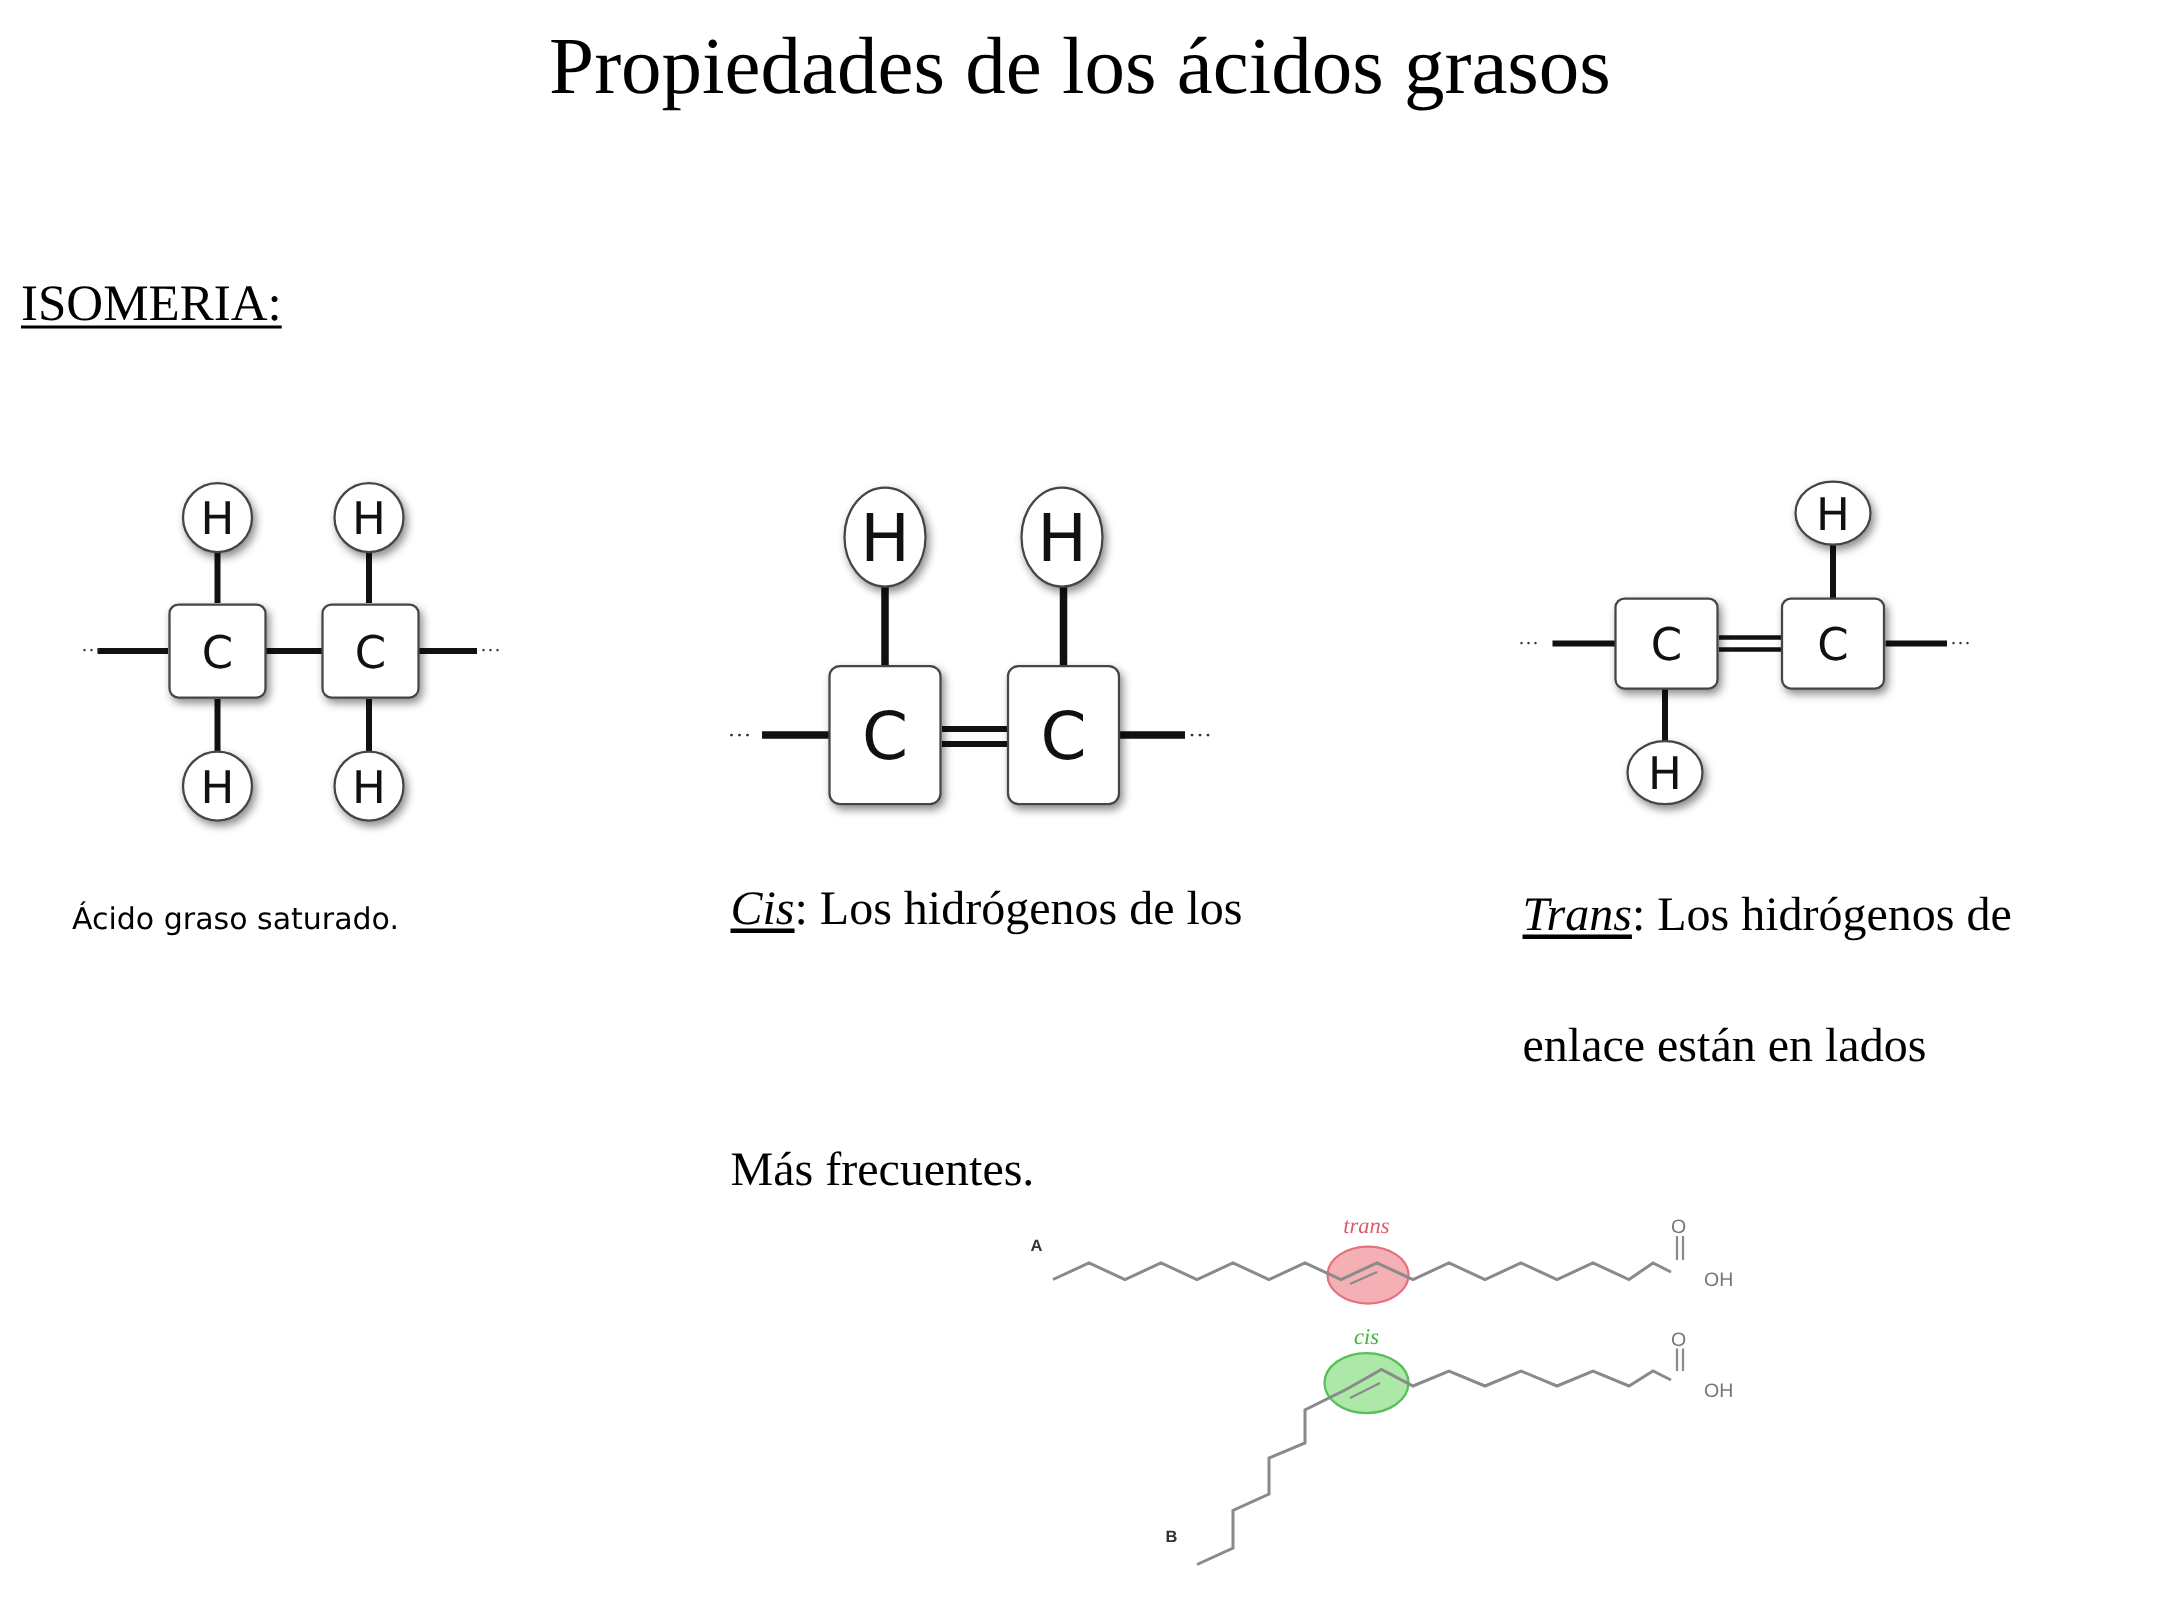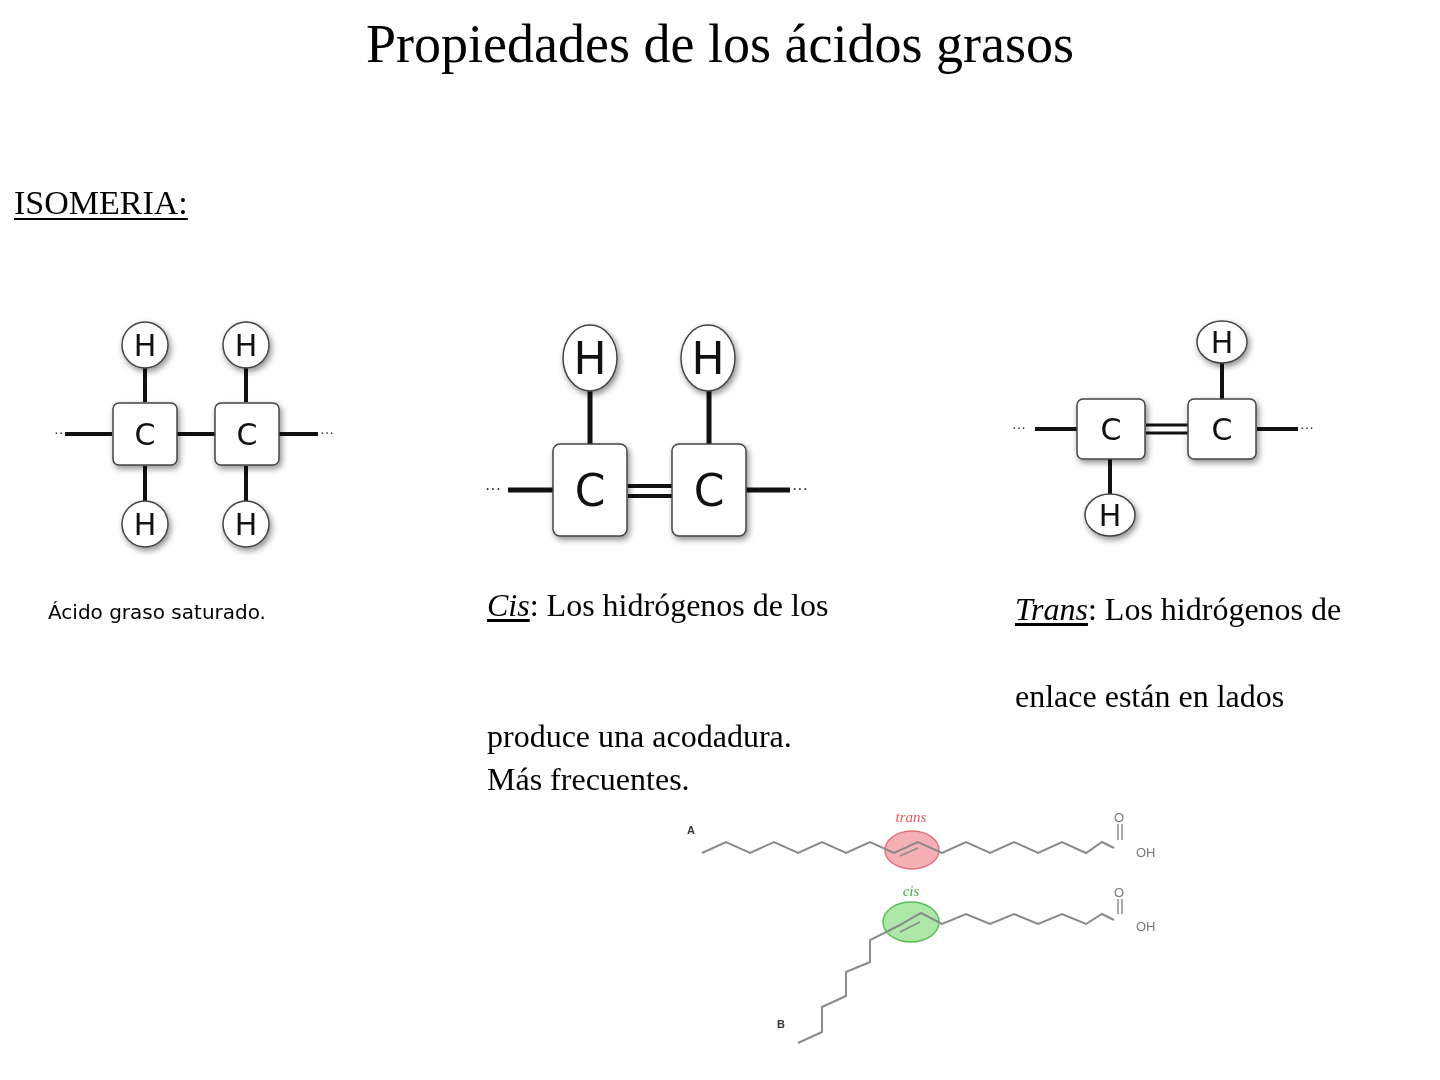--- a/index.html
+++ b/index.html
@@ -102,21 +102,21 @@
     <text x="222" y="130">C</text>
     <text x="222" y="43">H</text>
     <text x="110" y="216">H</text>
   </g>
 </svg>
 
 <div class="desc cis-desc">
   <span class="lead">Cis</span><span>: Los hidrógenos de los</span><br>
   <br>
   <br>
-  <span>produce una acodadura.</span><br>
+  <br>
   <span>Más frecuentes.</span>
 </div>
 
 <div class="desc trans-desc">
   <span class="lead">Trans</span><span>: Los hidrógenos de</span><br>
   <br>
   <span>enlace están en lados</span><br>
 </div>
 
 <svg class="mol" style="left:670px;top:800px" width="520" height="260" viewBox="0 0 520 260">

